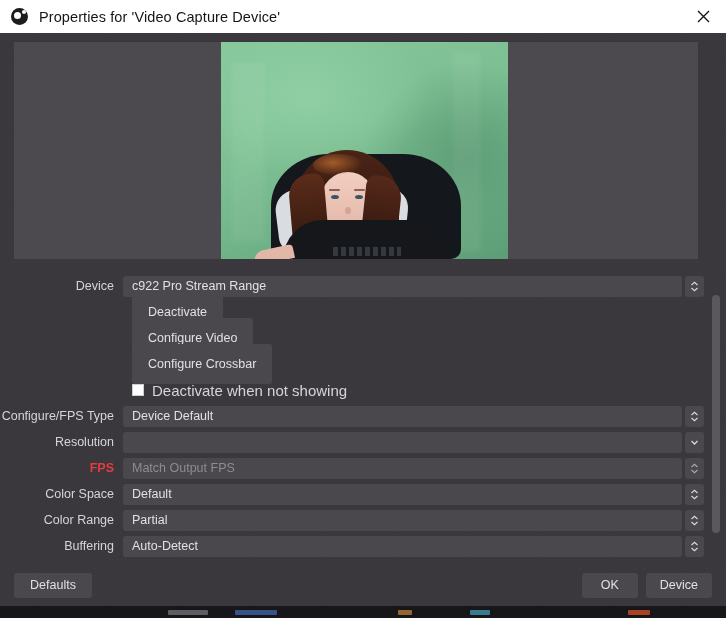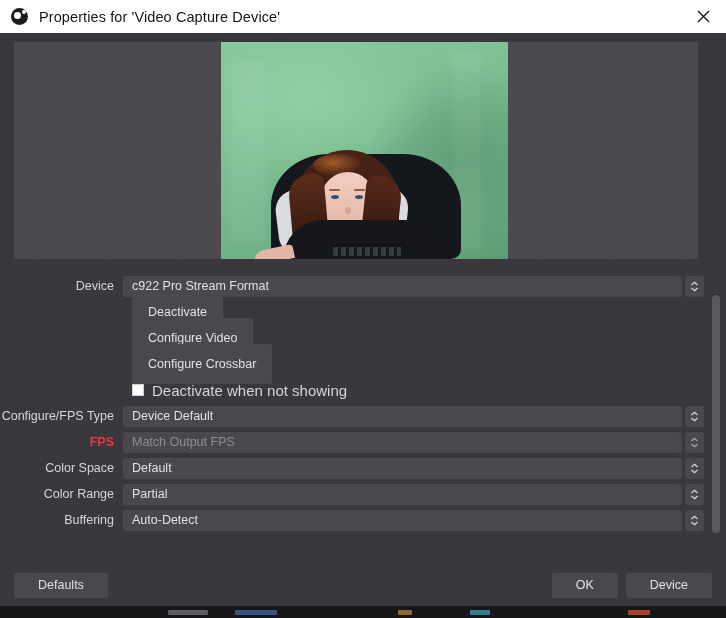--- a/index.html
+++ b/index.html
@@ -412,21 +412,21 @@
   }
   .footer-spacer { flex: 1 1 auto; }
   .footer-btn {
     background: #4a484d;
     color: #e2e0e4;
     font-size: 12.5px;
     border: none;
     border-radius: 3px;
     height: 25px;
     min-width: 56px;
-    padding: 0 24px;
+    padding: 0 14px;
     margin-left: 8px;
     font-family: "Liberation Sans", sans-serif;
     cursor: default;
   }
   .footer-btn.defaults { margin-left: 0; min-width: 78px; }
 </style>
 </head>
 <body>
 
 <div class="desktop-backdrop"></div>
@@ -481,21 +481,21 @@
         <div class="arm"></div>
       </div>
     </div>
 
     <div class="form-scroll">
       <div class="form-rows">
 
         <div class="row">
           <div class="row-label">Device</div>
           <div class="row-field">
-            <div class="combo">c922 Pro Stream Format</div>
+            <div class="combo">c922 Pro Stream Range</div>
             <div class="spin">
               <svg width="9" height="11" viewBox="0 0 9 11">
                 <path d="M1.5 4 L4.5 1.3 L7.5 4" stroke="#d9d7dc" stroke-width="1.2" fill="none"></path>
                 <path d="M1.5 7 L4.5 9.7 L7.5 7" stroke="#d9d7dc" stroke-width="1.2" fill="none"></path>
               </svg>
             </div>
           </div>
         </div>
 
         <div class="btnrow">
@@ -527,20 +527,31 @@
             <div class="combo">Device Default</div>
             <div class="spin">
               <svg width="9" height="11" viewBox="0 0 9 11">
                 <path d="M1.5 4 L4.5 1.3 L7.5 4" stroke="#d9d7dc" stroke-width="1.2" fill="none"></path>
                 <path d="M1.5 7 L4.5 9.7 L7.5 7" stroke="#d9d7dc" stroke-width="1.2" fill="none"></path>
               </svg>
             </div>
           </div>
         </div>
 
+        <div class="row">
+          <div class="row-label">Resolution</div>
+          <div class="row-field">
+            <div class="combo"></div>
+            <div class="spin single">
+              <svg width="9" height="7" viewBox="0 0 9 7">
+                <path d="M1.5 2 L4.5 5 L7.5 2" stroke="#d9d7dc" stroke-width="1.3" fill="none"></path>
+              </svg>
+            </div>
+          </div>
+        </div>
 
         <div class="row">
           <div class="row-label warn">FPS</div>
           <div class="row-field">
             <div class="combo disabled">Match Output FPS</div>
             <div class="spin">
               <svg width="9" height="11" viewBox="0 0 9 11">
                 <path d="M1.5 4 L4.5 1.3 L7.5 4" stroke="#a9a7ad" stroke-width="1.2" fill="none"></path>
                 <path d="M1.5 7 L4.5 9.7 L7.5 7" stroke="#a9a7ad" stroke-width="1.2" fill="none"></path>
               </svg>

